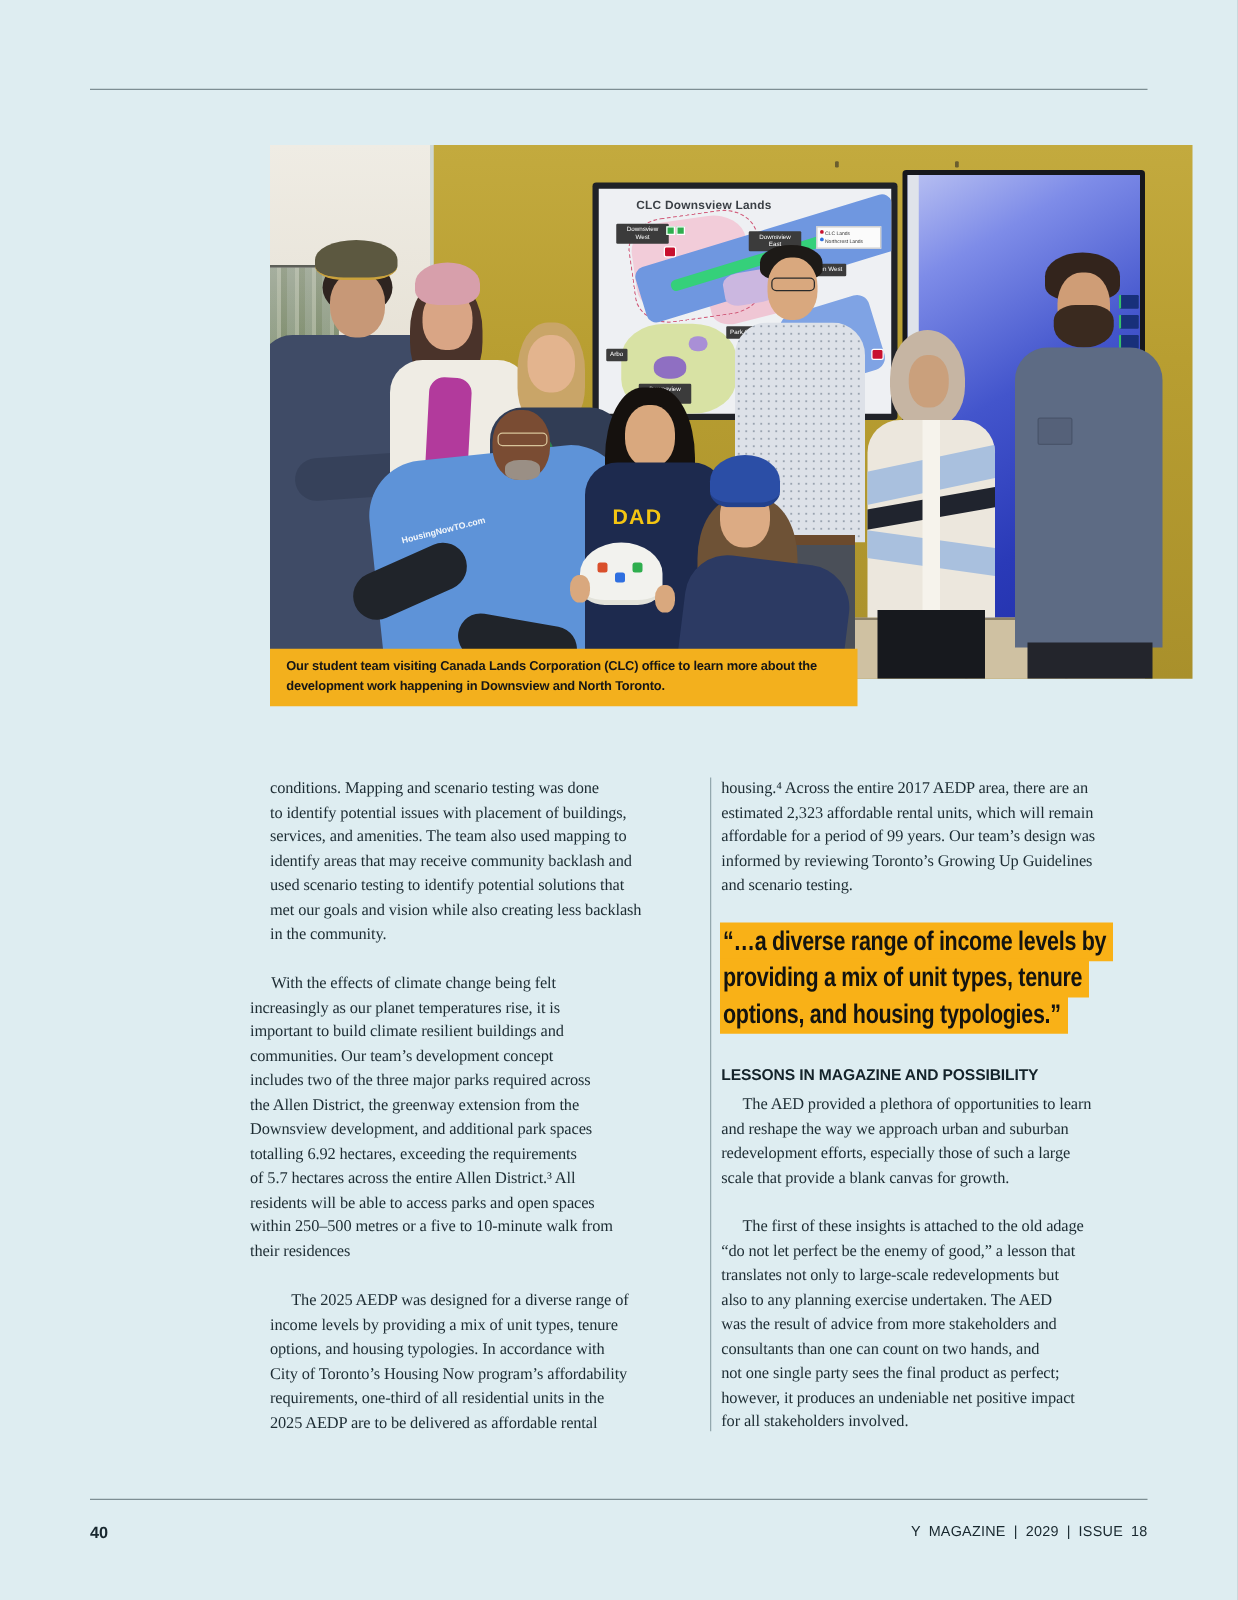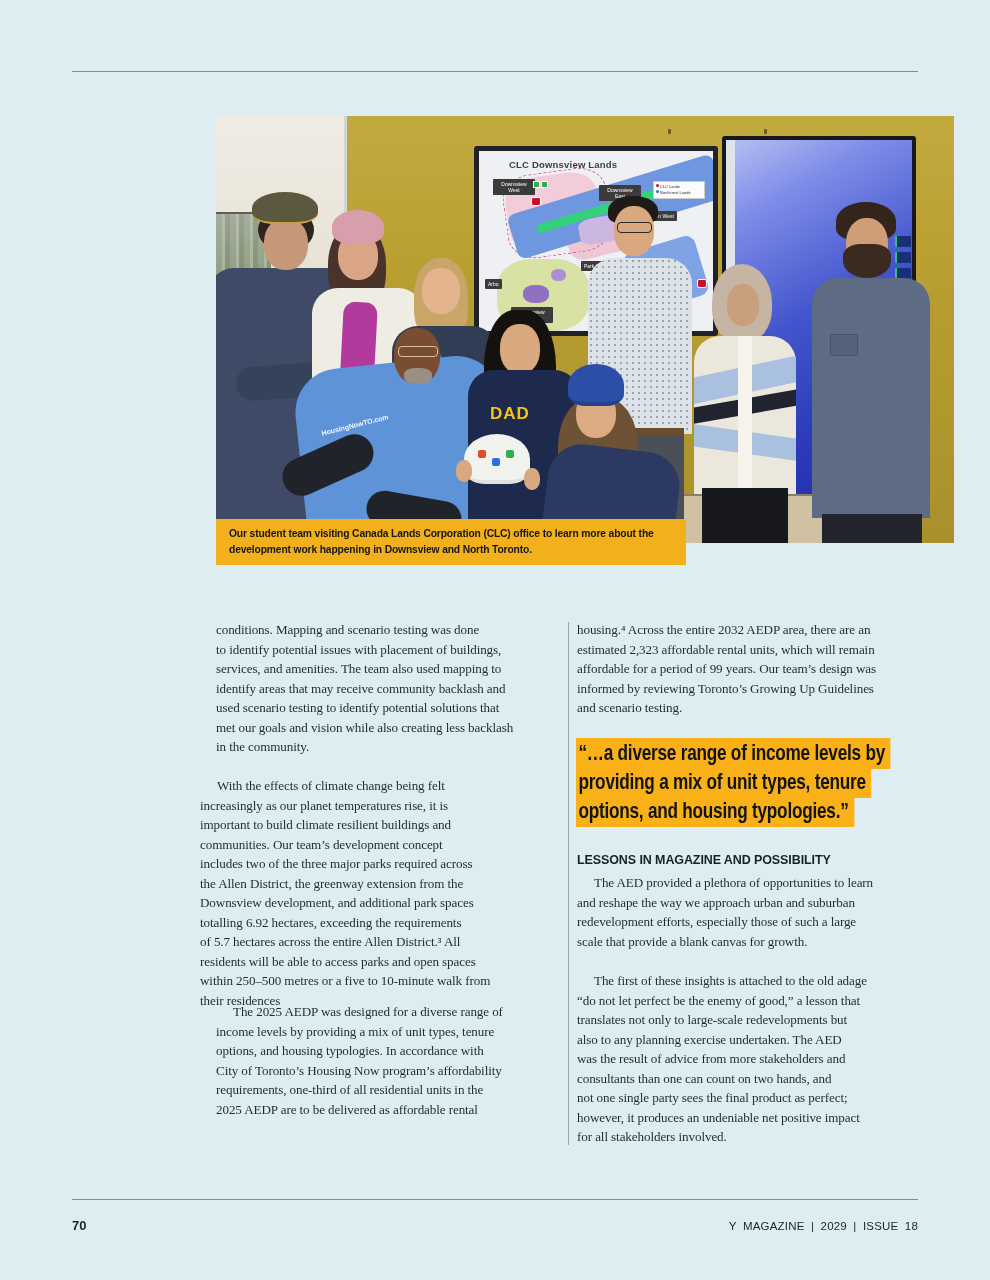--- a/index.html
+++ b/index.html
@@ -258,28 +258,28 @@
 important to build climate resilient buildings and
 communities. Our team’s development concept
 includes two of the three major parks required across
 the Allen District, the greenway extension from the
 Downsview development, and additional park spaces
 totalling 6.92 hectares, exceeding the requirements
 of 5.7 hectares across the entire Allen District.³ All
 residents will be able to access parks and open spaces
 within 250–500 metres or a five to 10-minute walk from
 their residences</div>
-  <div class="bodycol indent" style="left:216px;top:1002px;width:352px;">The 2025 AEDP was designed for a diverse range of
+  <div class="bodycol indent" style="left:216px;top:1030px;width:352px;">The 2025 AEDP was designed for a diverse range of
 income levels by providing a mix of unit types, tenure
 options, and housing typologies. In accordance with
 City of Toronto’s Housing Now program’s affordability
 requirements, one-third of all residential units in the
 2025 AEDP are to be delivered as affordable rental</div>
 
-  <div class="bodycol" style="left:577px;top:620px;width:341px;">housing.⁴ Across the entire 2032 AEDP area, there are an
+  <div class="bodycol" style="left:577px;top:620px;width:341px;">housing.⁴ Across the entire 2017 AEDP area, there are an
 estimated 2,323 affordable rental units, which will remain
 affordable for a period of 99 years. Our team’s design was
 informed by reviewing Toronto’s Growing Up Guidelines
 and scenario testing.</div>
 
   <div class="quote"><span class="hl">“…a diverse range of income levels by
 providing a mix of unit types, tenure
 options, and housing typologies.”</span></div>
 
   <div class="heading">LESSONS IN MAGAZINE AND POSSIBILITY</div>
@@ -292,16 +292,16 @@
 “do not let perfect be the enemy of good,” a lesson that
 translates not only to large-scale redevelopments but
 also to any planning exercise undertaken. The AED
 was the result of advice from more stakeholders and
 consultants than one can count on two hands, and
 not one single party sees the final product as perfect;
 however, it produces an undeniable net positive impact
 for all stakeholders involved.</div>
 
   <div class="rule" style="top:1199px;"></div>
-  <div class="pagenum">70</div>
+  <div class="pagenum">40</div>
   <div class="footer-right">Y MAGAZINE  |  2029  |  ISSUE 18</div>
 
 </div>
 
 </body></html>

